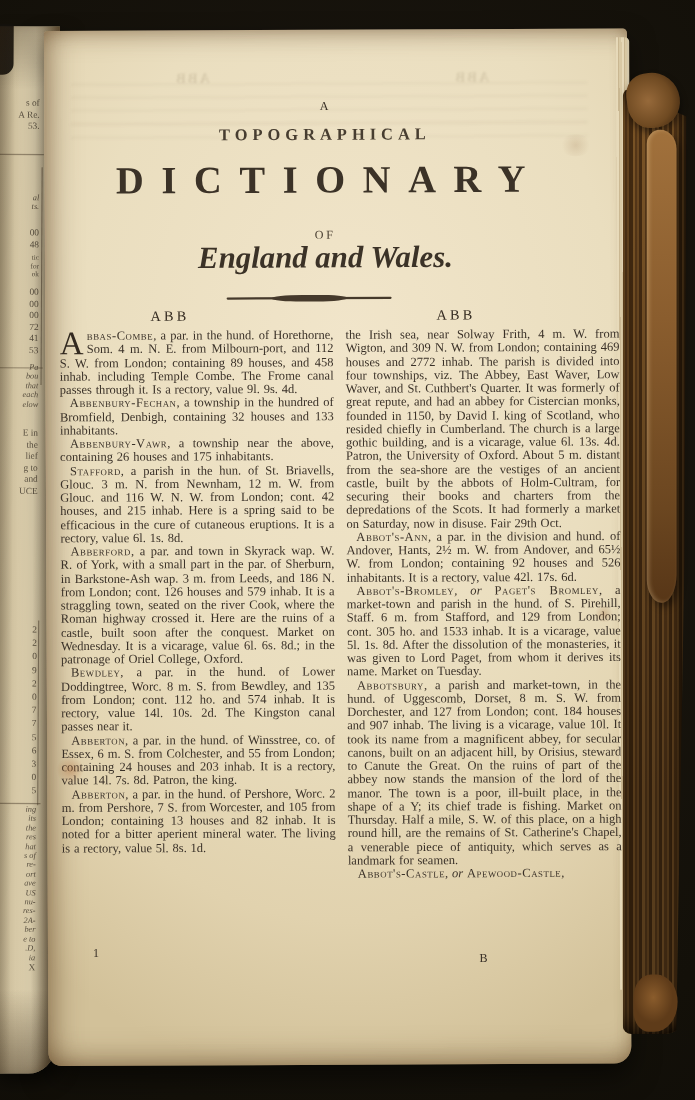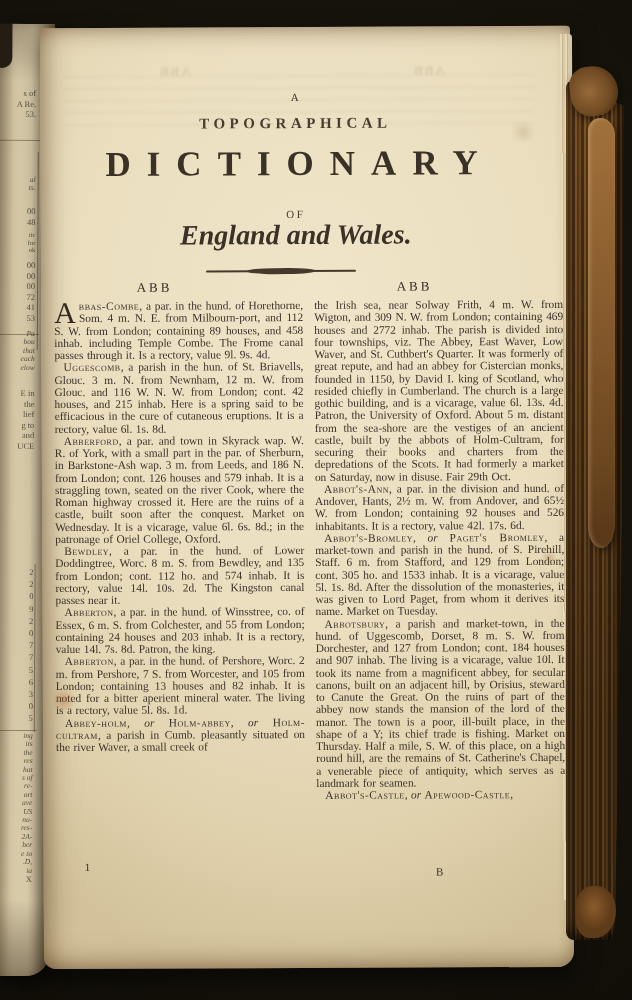--- a/index.html
+++ b/index.html
@@ -212,26 +212,27 @@
         <span class="bar"></span>
         <span class="bulge"></span>
       </div>
     </div>
 
     <div class="cols">
       <div class="col">
         <div class="colhead">ABB</div>
         <div id="entries-left">
             <p class="entry drop"><span class="dropcap">A</span><span class="sc">bbas-Combe</span>, a par. in the hund. of Horethorne, Som. 4 m. N. E. from Milbourn-port, and 112 S. W. from London; containing 89 houses, and 458 inhab. including Temple Combe. The Frome canal passes through it. Is a rectory, value 9l. 9s. 4d.</p>
-            <p class="entry"><span class="sc">Uggescomb</span>, a parish in the hun. of St. Briavells, Glouc. 3 m. N. from Newnham, 12 m. W. from Glouc. and 116 W. N. W. from London; cont. 42 houses, and 215 inhab. Here is a spring said to be efficacious in the cure of cutaneous eruptions. It is a rectory, value 6l. 1s. 8d.</p>
+            <p class="entry"><span class="sc">Abbenbury-Fechan</span>, a township in the hundred of Bromfield, Denbigh, containing 32 houses and 133 inhabitants.</p>
+            <p class="entry"><span class="sc">Abbenbury-Vawr</span>, a township near the above, containing 26 houses and 175 inhabitants.</p>
+            <p class="entry"><span class="sc">Stafford</span>, a parish in the hun. of St. Briavells, Glouc. 3 m. N. from Newnham, 12 m. W. from Glouc. and 116 W. N. W. from London; cont. 42 houses, and 215 inhab. Here is a spring said to be efficacious in the cure of cutaneous eruptions. It is a rectory, value 6l. 1s. 8d.</p>
             <p class="entry"><span class="sc">Abberford</span>, a par. and town in Skyrack wap. W. R. of York, with a small part in the par. of Sherburn, in Barkstone-Ash wap. 3 m. from Leeds, and 186 N. from London; cont. 126 houses and 579 inhab. It is a straggling town, seated on the river Cook, where the Roman highway crossed it. Here are the ruins of a castle, built soon after the conquest. Market on Wednesday. It is a vicarage, value 6l. 6s. 8d.; in the patronage of Oriel College, Oxford.</p>
             <p class="entry"><span class="sc">Bewdley</span>, a par. in the hund. of Lower Doddingtree, Worc. 8 m. S. from Bewdley, and 135 from London; cont. 112 ho. and 574 inhab. It is rectory, value 14l. 10s. 2d. The Kingston canal passes near it.</p>
             <p class="entry"><span class="sc">Abberton</span>, a par. in the hund. of Winsstree, co. of Essex, 6 m. S. from Colchester, and 55 from London; containing 24 houses and 203 inhab. It is a rectory, value 14l. 7s. 8d. Patron, the king.</p>
             <p class="entry"><span class="sc">Abberton</span>, a par. in the hund. of Pershore, Worc. 2 m. from Pershore, 7 S. from Worcester, and 105 from London; containing 13 houses and 82 inhab. It is noted for a bitter aperient mineral water. The living is a rectory, value 5l. 8s. 1d.</p>
-            <p class="entry"><span class="sc">Abbey-holm</span><span class="it">, or </span><span class="sc">Holm-abbey</span><span class="it">, or </span><span class="sc">Holm-cultram</span>, a parish in Cumb. pleasantly situated on the river Waver, a small creek of</p>
           </div>
       </div>
       <div class="col">
         <div class="colhead">ABB</div>
         <div id="entries-right">
             <p class="entry cont">the Irish sea, near Solway Frith, 4 m. W. from Wigton, and 309 N. W. from London; containing 469 houses and 2772 inhab. The parish is divided into four townships, viz. The Abbey, East Waver, Low Waver, and St. Cuthbert's Quarter. It was formerly of great repute, and had an abbey for Cistercian monks, founded in 1150, by David I. king of Scotland, who resided chiefly in Cumberland. The church is a large gothic building, and is a vicarage, value 6l. 13s. 4d. Patron, the University of Oxford. About 5 m. distant from the sea-shore are the vestiges of an ancient castle, built by the abbots of Holm-Cultram, for securing their books and charters from the depredations of the Scots. It had formerly a market on Saturday, now in disuse. Fair 29th Oct.</p>
             <p class="entry"><span class="sc">Abbot's-Ann</span>, a par. in the division and hund. of Andover, Hants, 2½ m. W. from Andover, and 65½ W. from London; containing 92 houses and 526 inhabitants. It is a rectory, value 42l. 17s. 6d.</p>
             <p class="entry"><span class="sc">Abbot's-Bromley</span><span class="it">, or </span><span class="sc">Paget's Bromley</span>, a market-town and parish in the hund. of S. Pirehill, Staff. 6 m. from Stafford, and 129 from London; cont. 305 ho. and 1533 inhab. It is a vicarage, value 5l. 1s. 8d. After the dissolution of the monasteries, it was given to Lord Paget, from whom it derives its name. Market on Tuesday.</p>
             <p class="entry"><span class="sc">Abbotsbury</span>, a parish and market-town, in the hund. of Uggescomb, Dorset, 8 m. S. W. from Dorchester, and 127 from London; cont. 184 houses and 907 inhab. The living is a vicarage, value 10l. It took its name from a magnificent abbey, for secular canons, built on an adjacent hill, by Orisius, steward to Canute the Great. On the ruins of part of the abbey now stands the mansion of the lord of the manor. The town is a poor, ill-built place, in the shape of a Y; its chief trade is fishing. Market on Thursday. Half a mile, S. W. of this place, on a high round hill, are the remains of St. Catherine's Chapel, a venerable piece of antiquity, which serves as a landmark for seamen.</p>
             <p class="entry"><span class="sc">Abbot's-Castle</span><span class="it">, or </span><span class="sc">Apewood-Castle</span>,</p>

